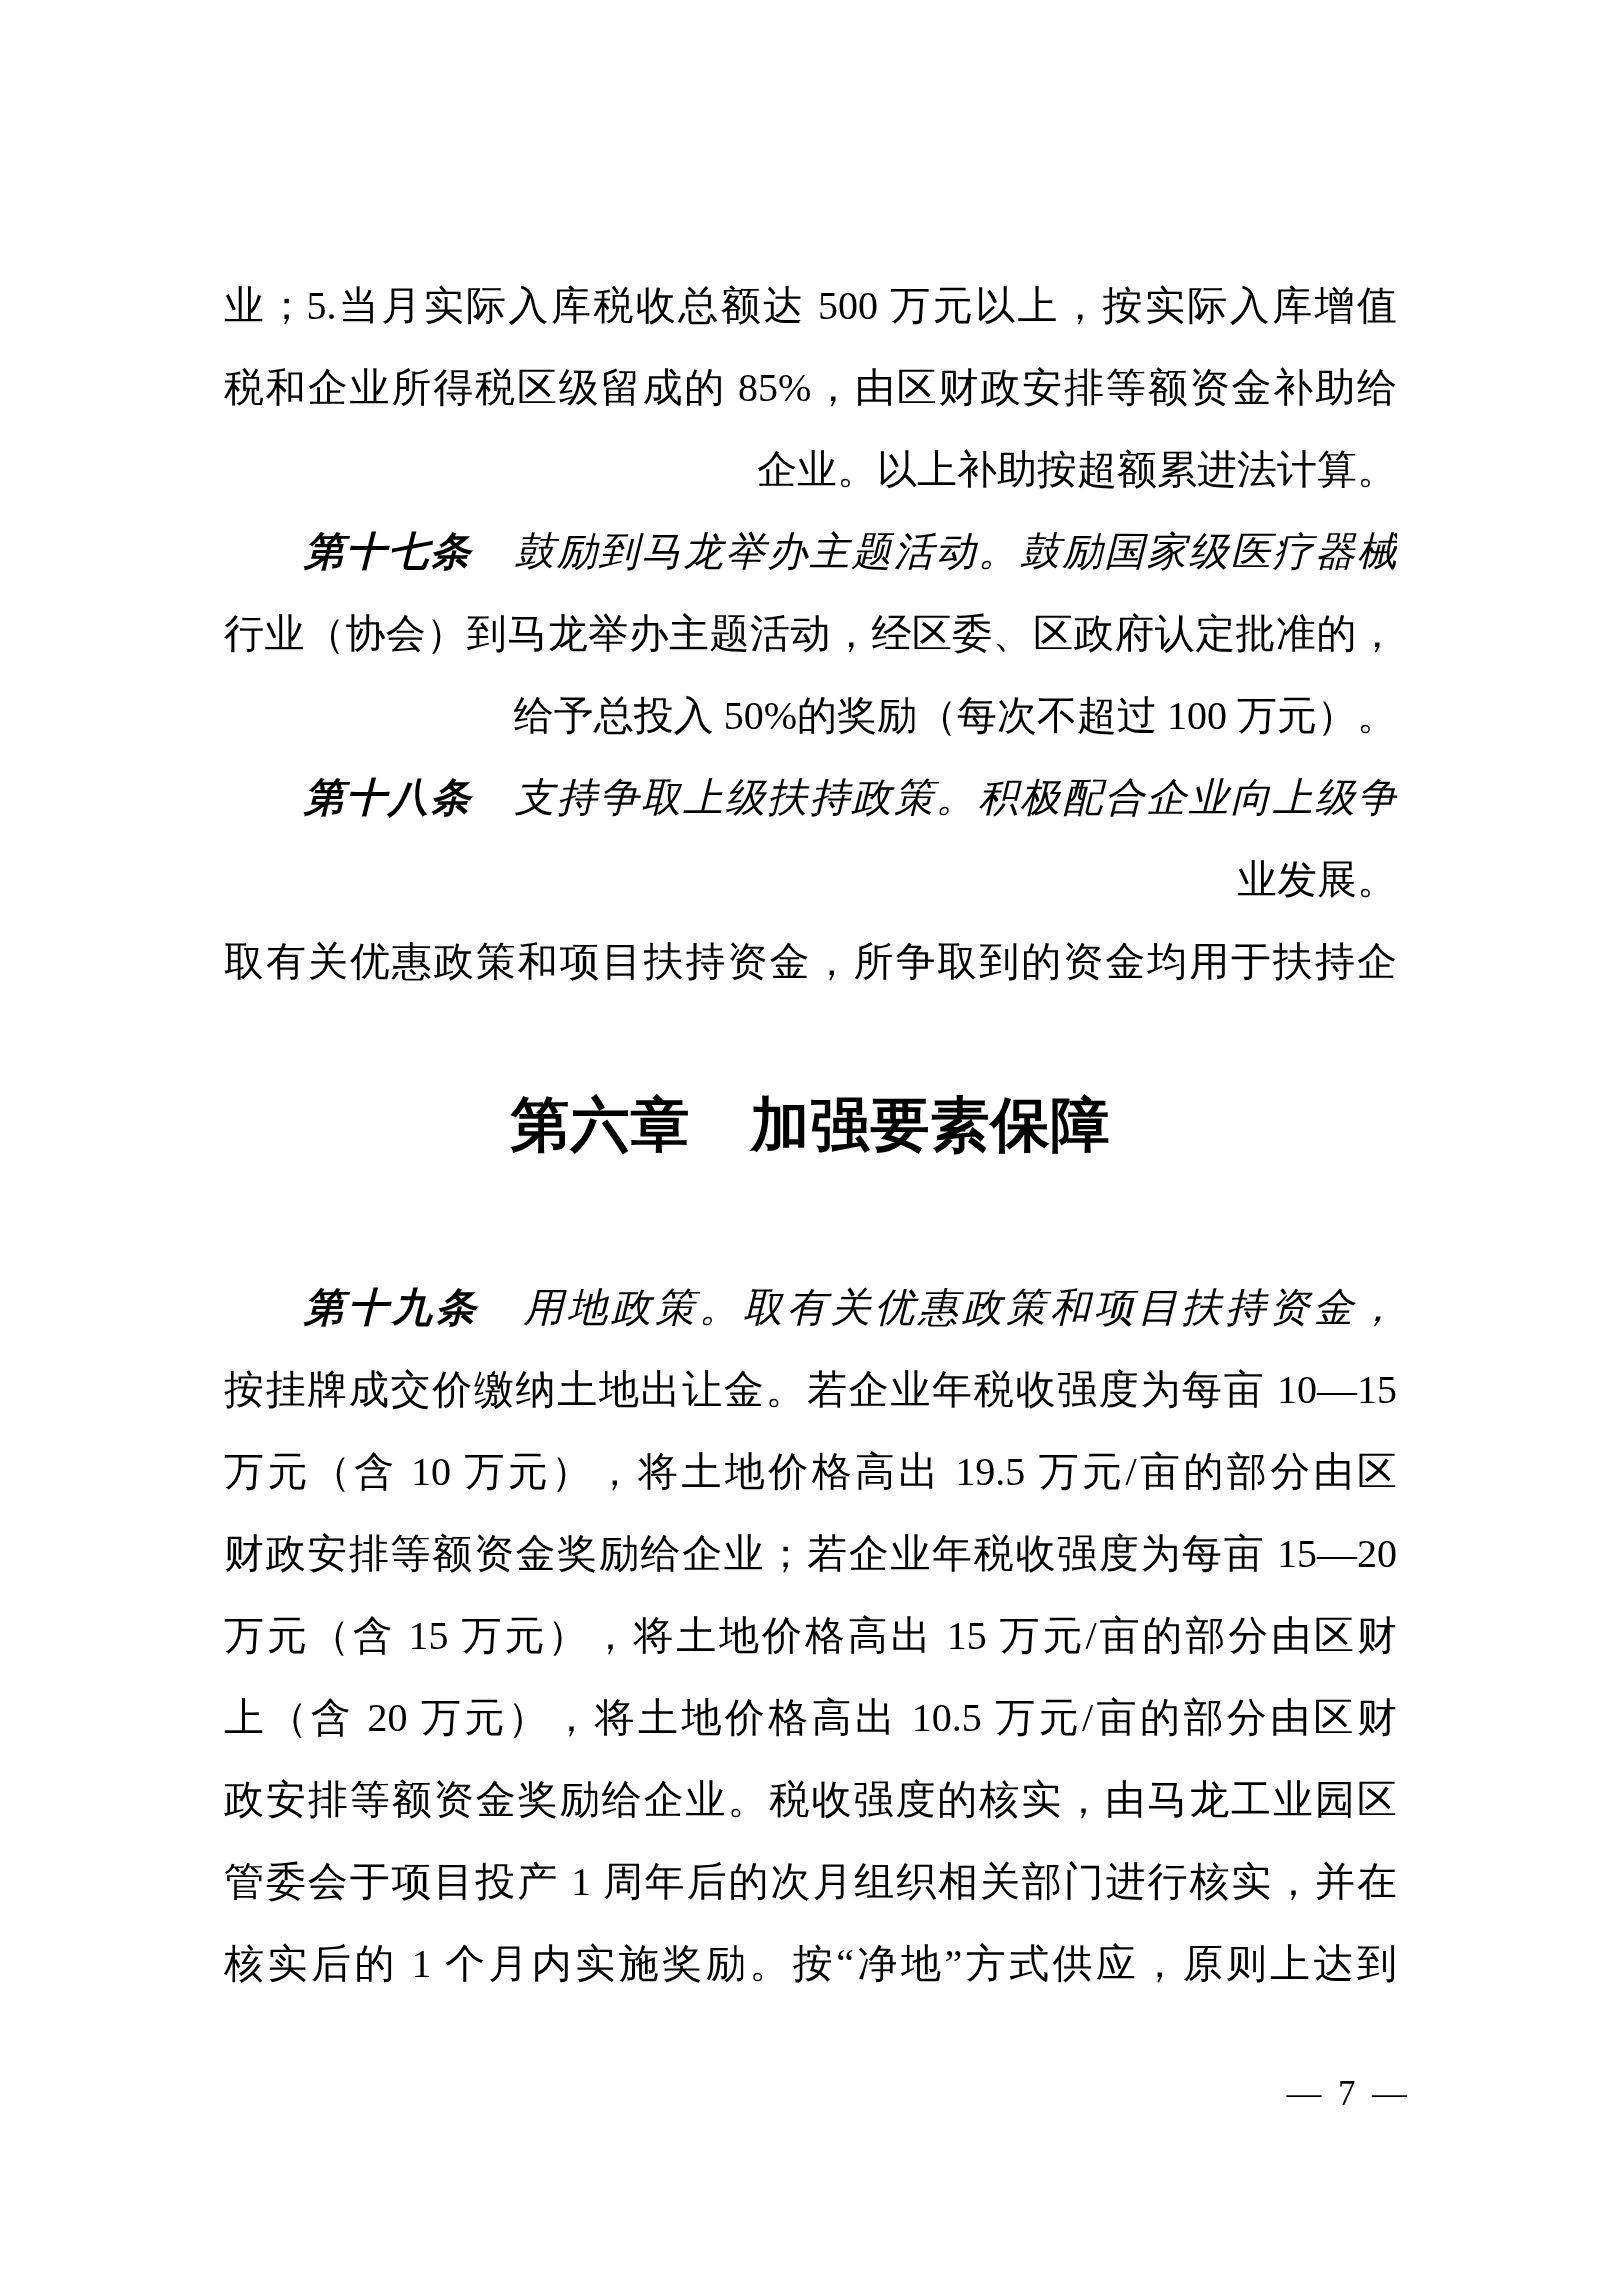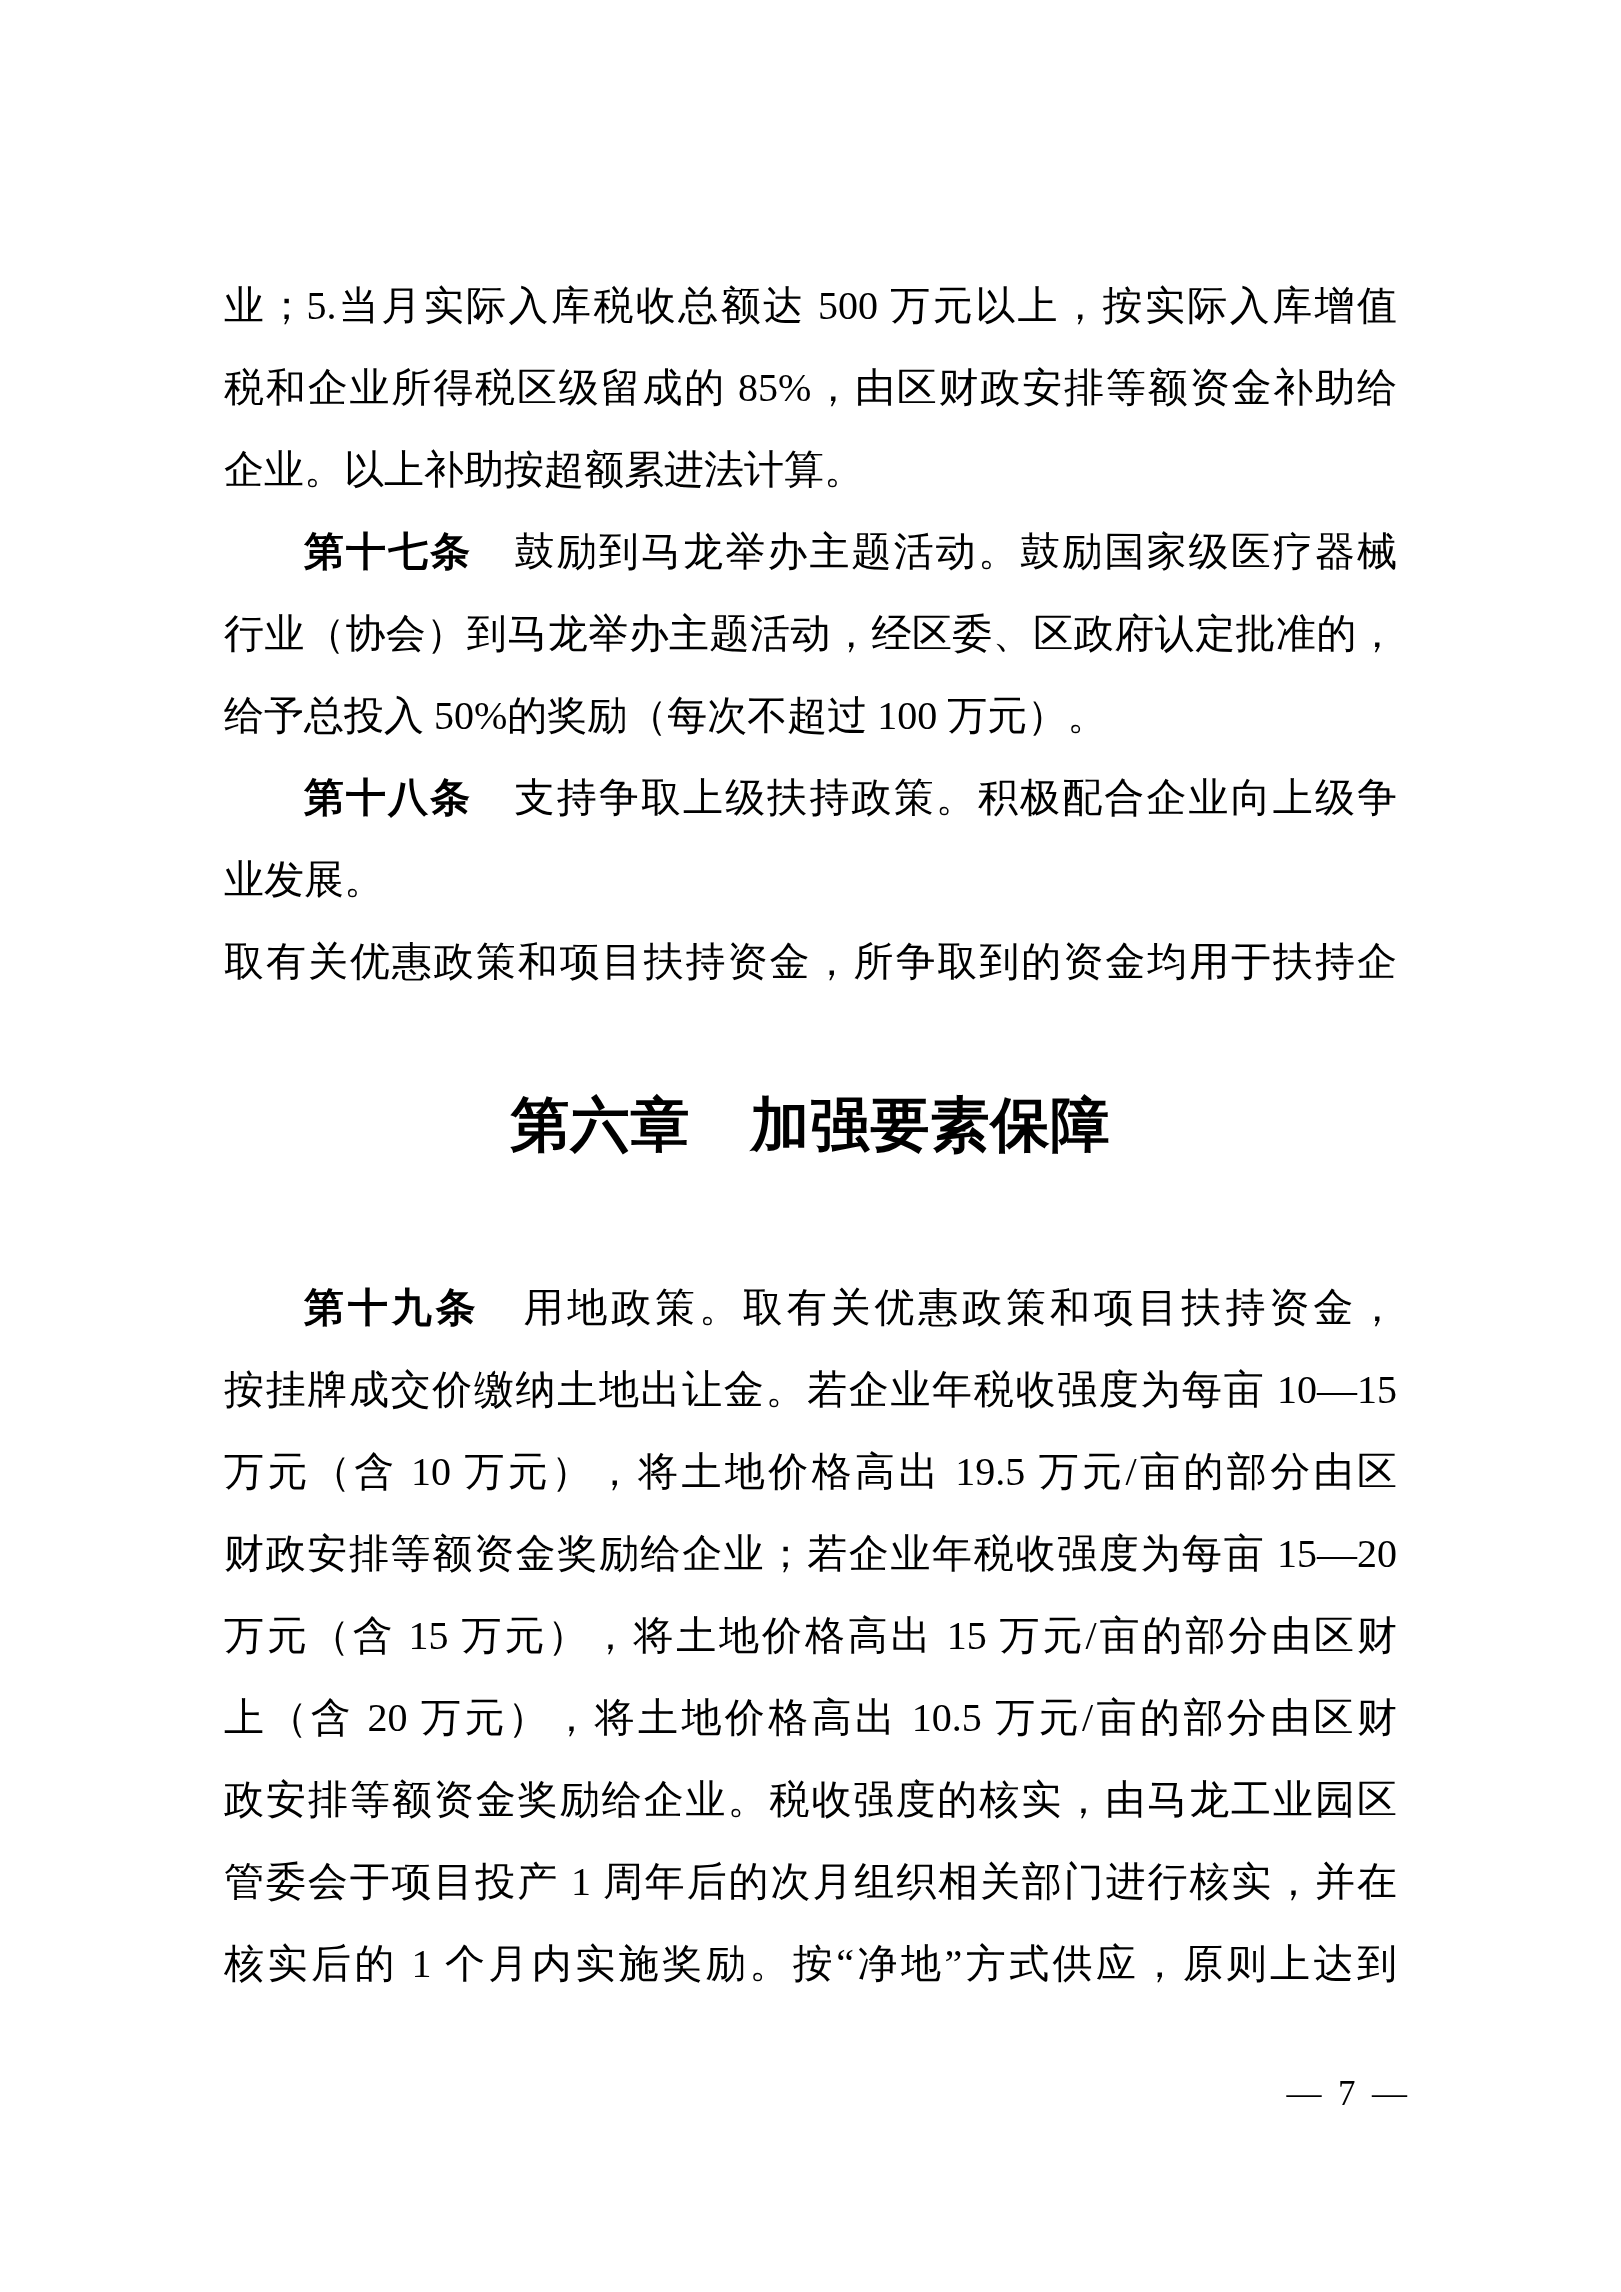--- a/index.html
+++ b/index.html
@@ -16,31 +16,32 @@
     position:absolute;
     left:224px;
     top:265px;
     width:1173px;
   }
   .line{
     height:82px;
     line-height:82px;
     font-size:40px;
     white-space:nowrap;
-    text-align:left;
+    text-align:right;
   }
   .line.fill{
     white-space:normal;
     text-align:justify;
     text-align-last:justify;
     text-justify:inter-character;
     overflow:hidden;
   }
   .line.indent{
     text-indent:80px;
+    font-style:italic;
   }
   .b{
     font-weight:700;
   }
   .chapter{
     height:81px;
     line-height:81px;
     margin-top:82px;
     margin-bottom:101px;
     text-align:center;

